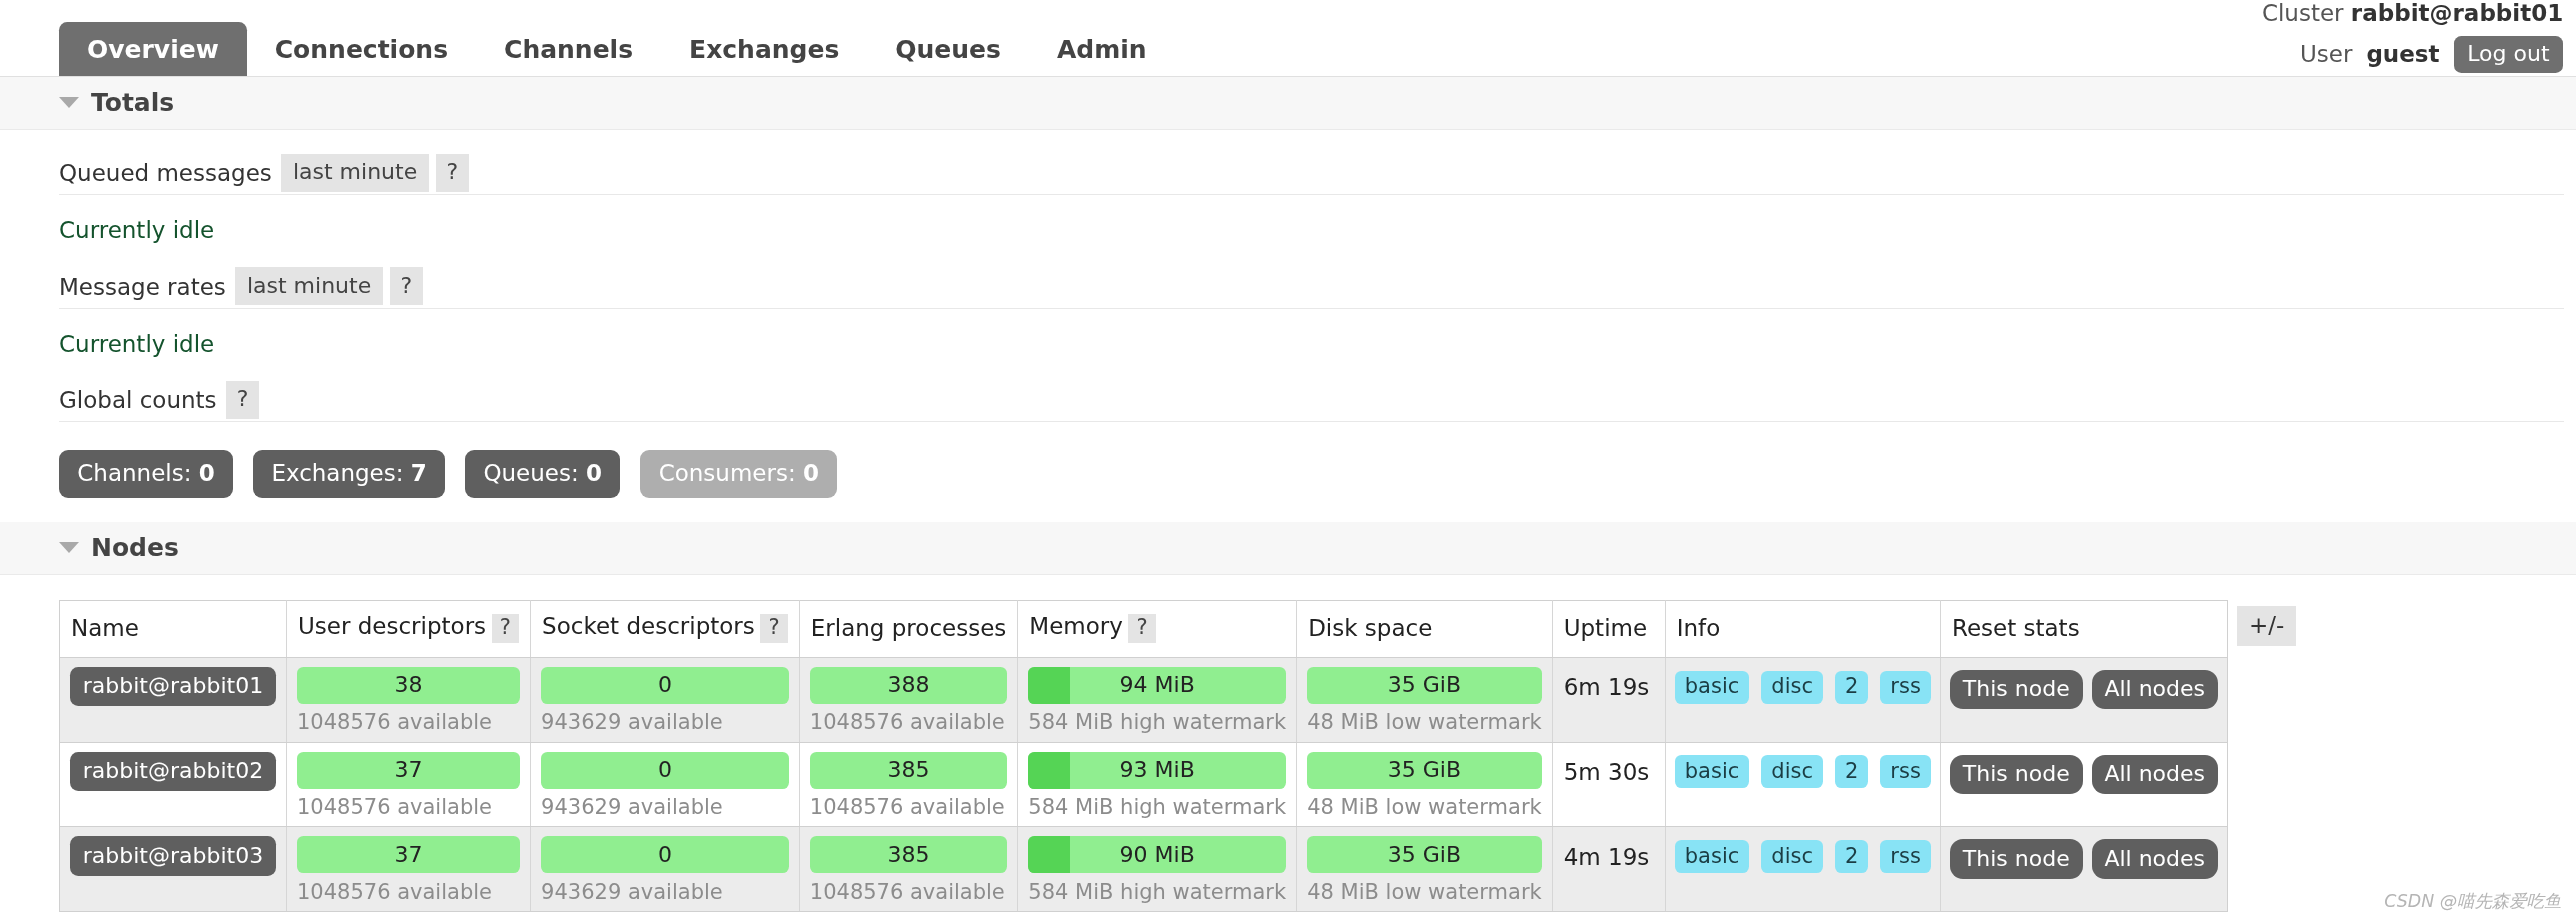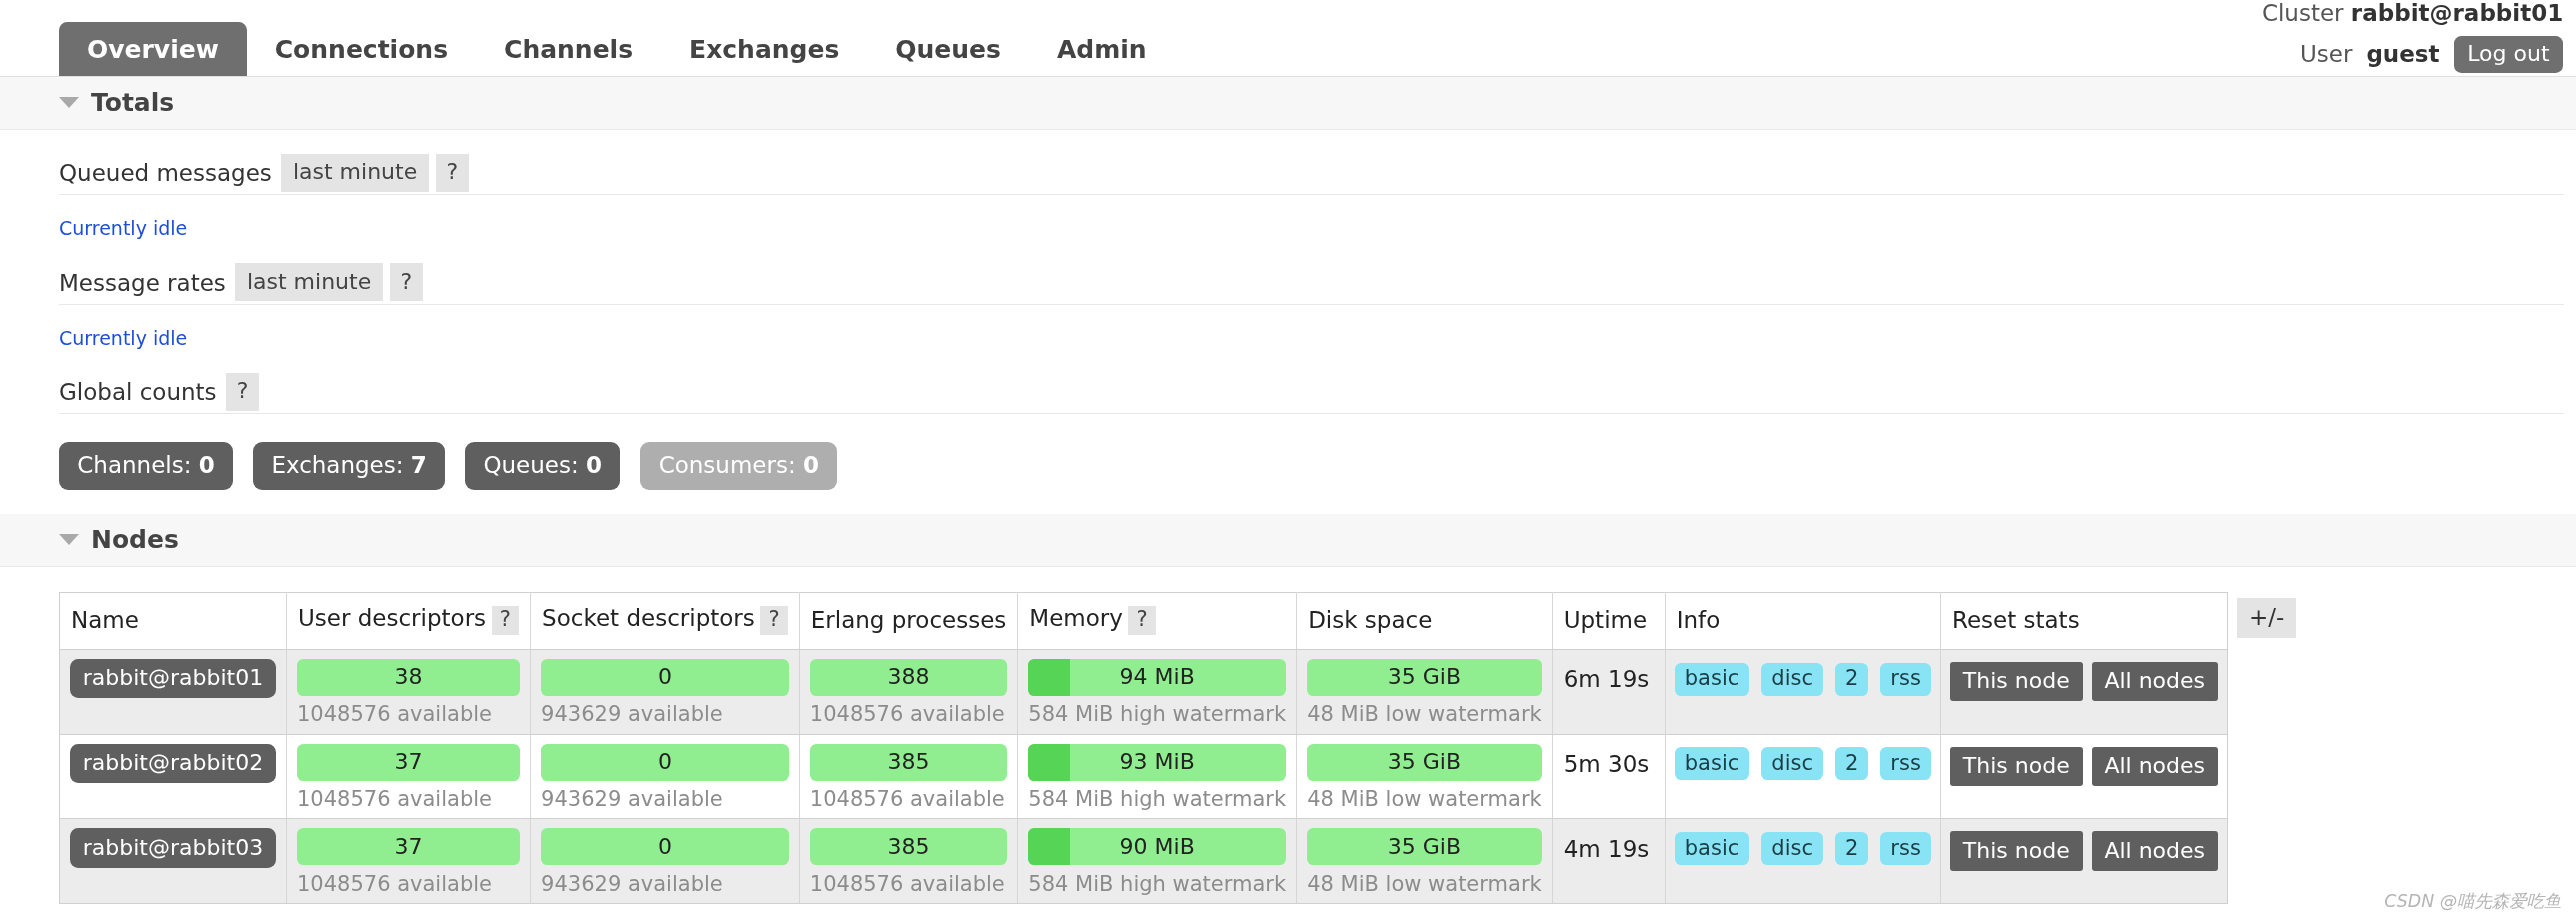--- a/index.html
+++ b/index.html
@@ -130,22 +130,22 @@
     color: #444;
     font-size: 22px;
     padding: 5.5px 12px 7.3px 12px;
     margin-right: 6.4px;
     white-space: nowrap;
     cursor: pointer;
   }
   .chip.q { padding-left: 11px; padding-right: 11px; }
 
   .idle-line {
-    font-size: 19px;
-    color: #1d4ed8;
+    font-size: 23px;
+    color: #14532d;
     margin-top: 22px;
   }
 
   .counts-row {
     display: flex;
     gap: 20px;
     margin-top: 28px;
     padding-bottom: 3.7px;
   }
   .count-btn {
@@ -273,21 +273,21 @@
   .btnrow {
     display: flex;
     gap: 9.1px;
     padding: 12px 9.1px 9.1px 9.1px;
   }
   .sbtn {
     background: #5f5f5f;
     color: #fff;
     font-size: 22px;
     padding: 7.3px 12.8px 9.1px 12.8px;
-    border-radius: 3px;
+    border-radius: 13px;
     white-space: nowrap;
     cursor: pointer;
     line-height: 1.05;
   }
 
   .plusminus {
     margin-left: 9.1px;
     margin-top: 5.5px;
     background: #e4e4e4;
     color: #333;

